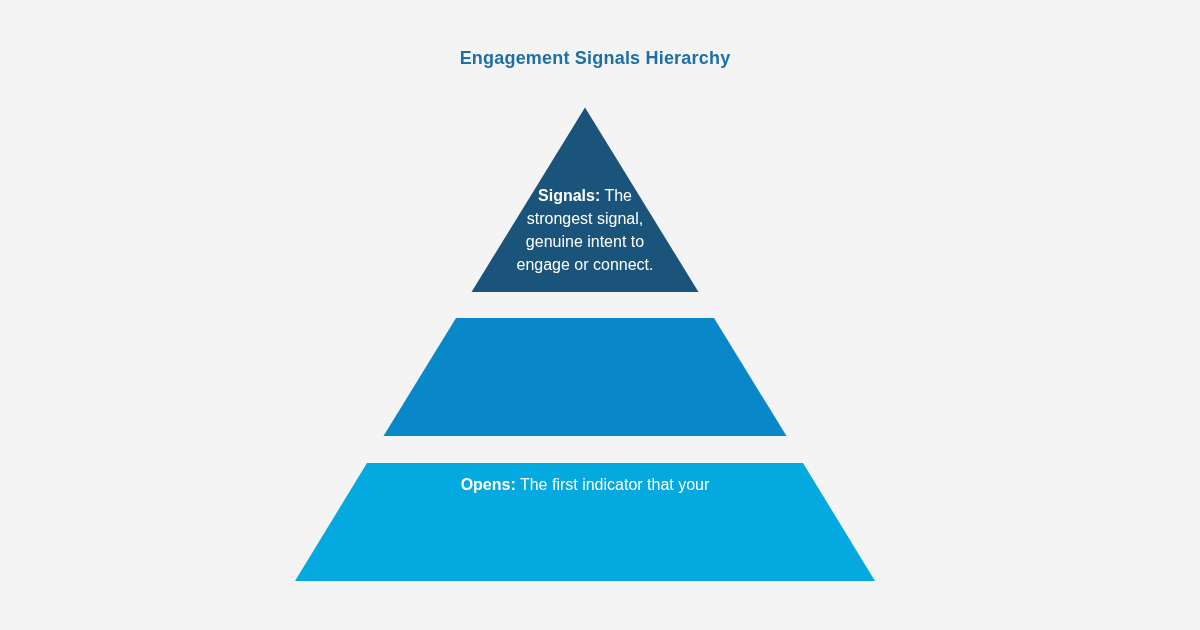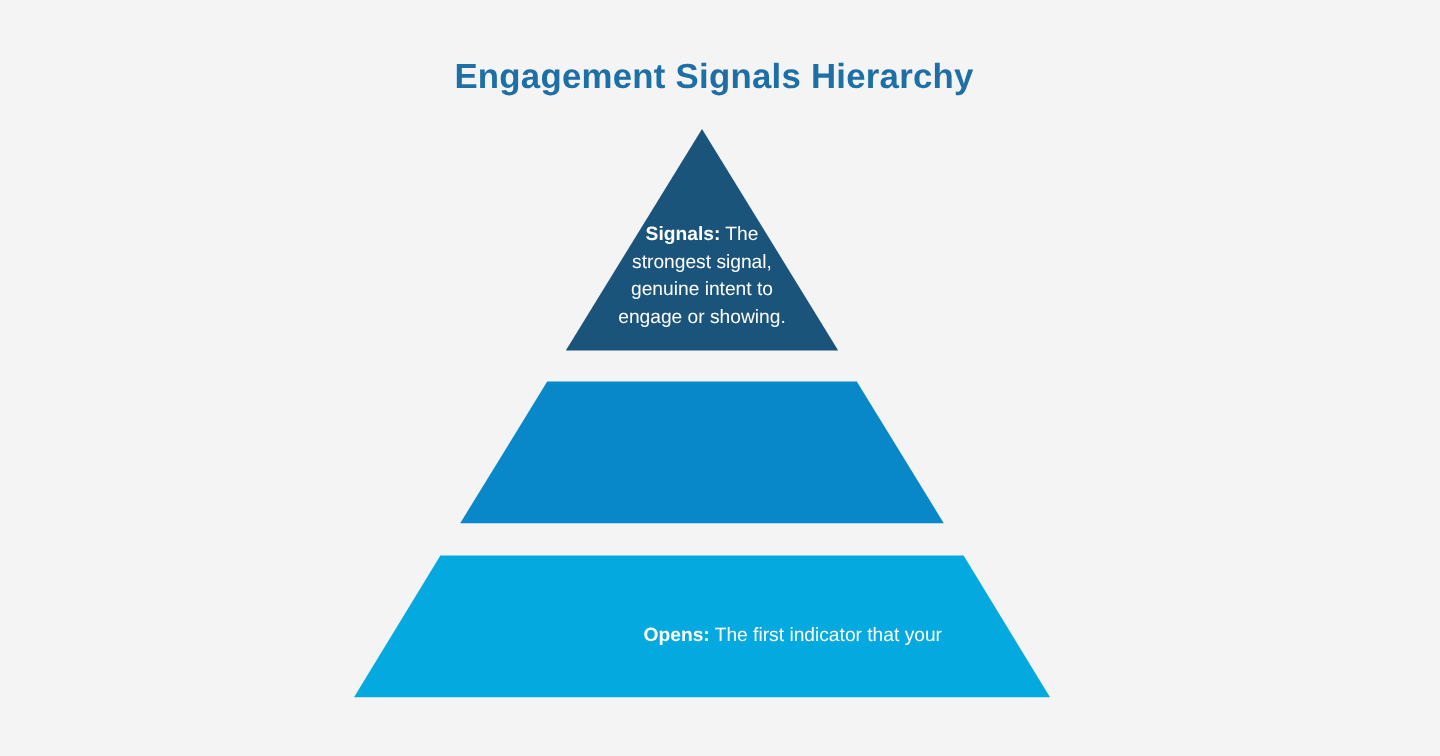--- a/index.html
+++ b/index.html
@@ -11,21 +11,21 @@
     overflow: hidden;
     font-family: "Liberation Sans", sans-serif;
   }
   .title {
     position: absolute;
     top: 48px;
     left: 0;
     width: 1190px;
     margin: 0;
     text-align: center;
-    font-size: 29px;
+    font-size: 18px;
     font-weight: 700;
     color: #1D6FA5;
     letter-spacing: 0.2px;
   }
   .pyramid-svg {
     position: absolute;
     left: 0;
     top: 0;
     width: 1200px;
     height: 630px;
@@ -44,45 +44,44 @@
     width: 250px;
     line-height: 23px;
   }
   .level-text-clicks {
     top: 357px;
     left: 385px;
     width: 400px;
     line-height: 24px;
   }
   .level-text-opens {
-    top: 518px;
+    top: 473px;
     left: 385px;
     width: 400px;
     line-height: 24px;
-    text-align: right;
   }
 </style>
 </head>
 <body>
 
 <div class="canvas">
 
   <svg class="pyramid-svg" viewBox="0 0 1200 630" xmlns="http://www.w3.org/2000/svg">
     <polygon points="585,107.5 698.5,292 471.5,292" fill="#1B547A"></polygon>
     <polygon points="456,318 714,318 786.5,436 383.5,436" fill="#0988C9"></polygon>
     <polygon points="367,463 803,463 875,581 295,581" fill="#04A9DF"></polygon>
   </svg>
 
   <h1 class="title">Engagement Signals Hierarchy</h1>
 
   <div class="level-text level-text-replies">
     <div class="line"><span class="bold">Signals:</span> <span>The</span></div>
     <div class="line">strongest signal,</div>
     <div class="line">genuine intent to</div>
-    <div class="line">engage or showing.</div>
+    <div class="line">engage or connect.</div>
   </div>
 
 
   <div class="level-text level-text-opens">
     <div class="line"><span class="bold">Opens:</span> <span>The first indicator that your</span></div>
   </div>
 
 </div>
 
 </body></html>

